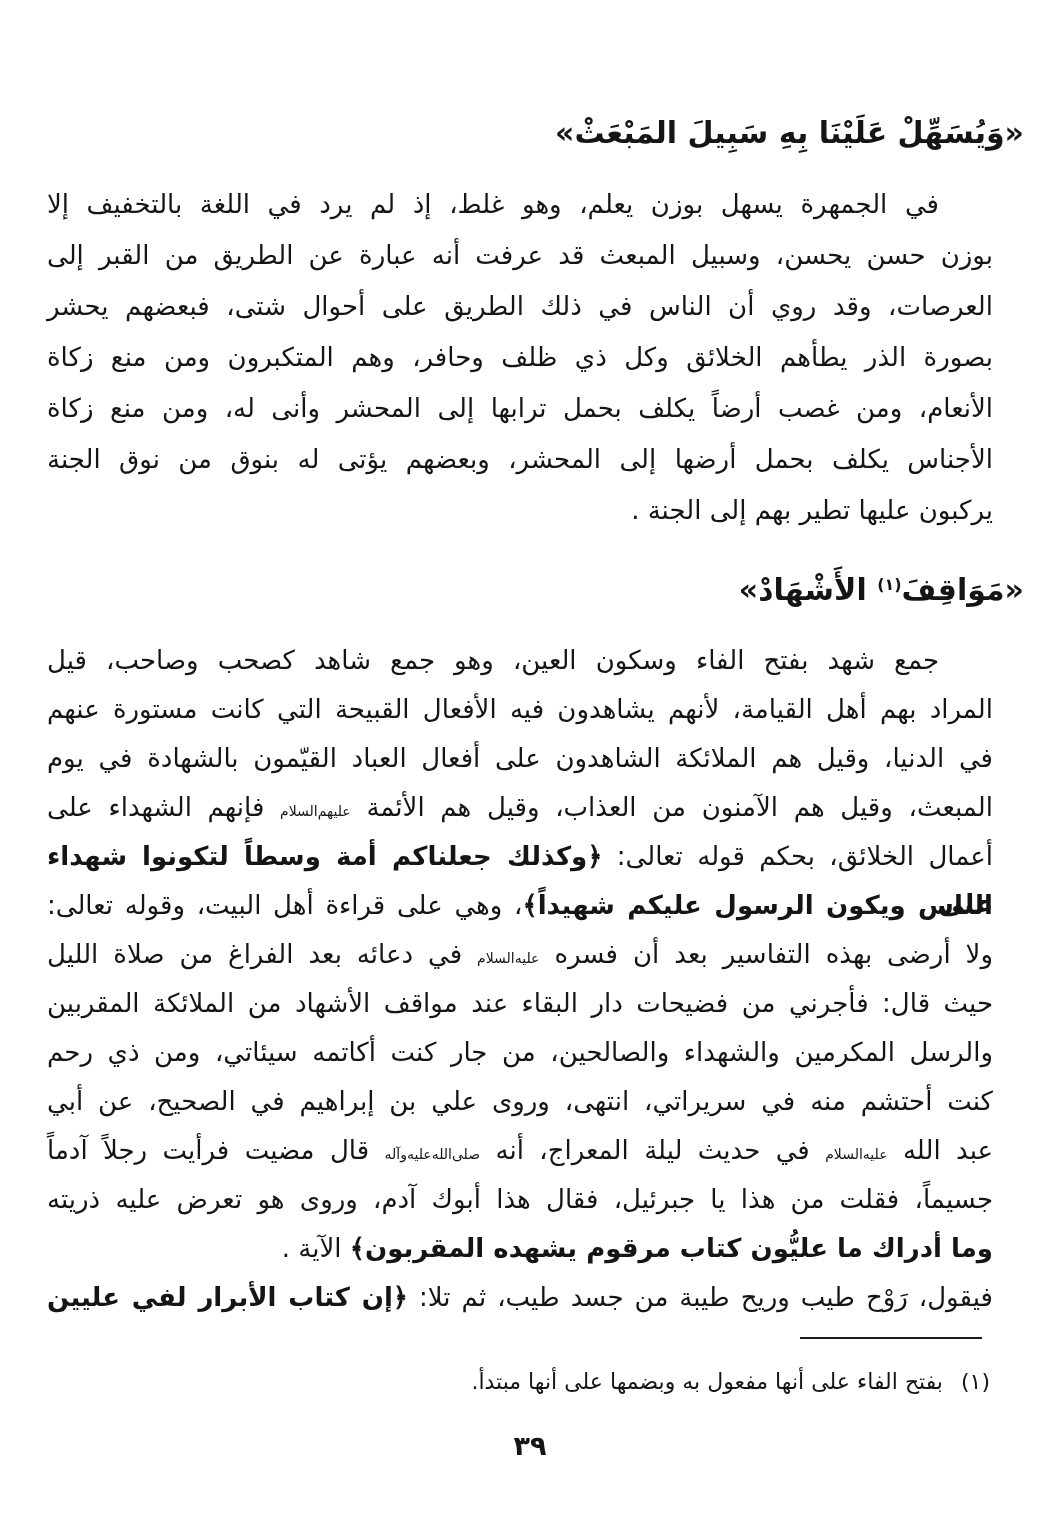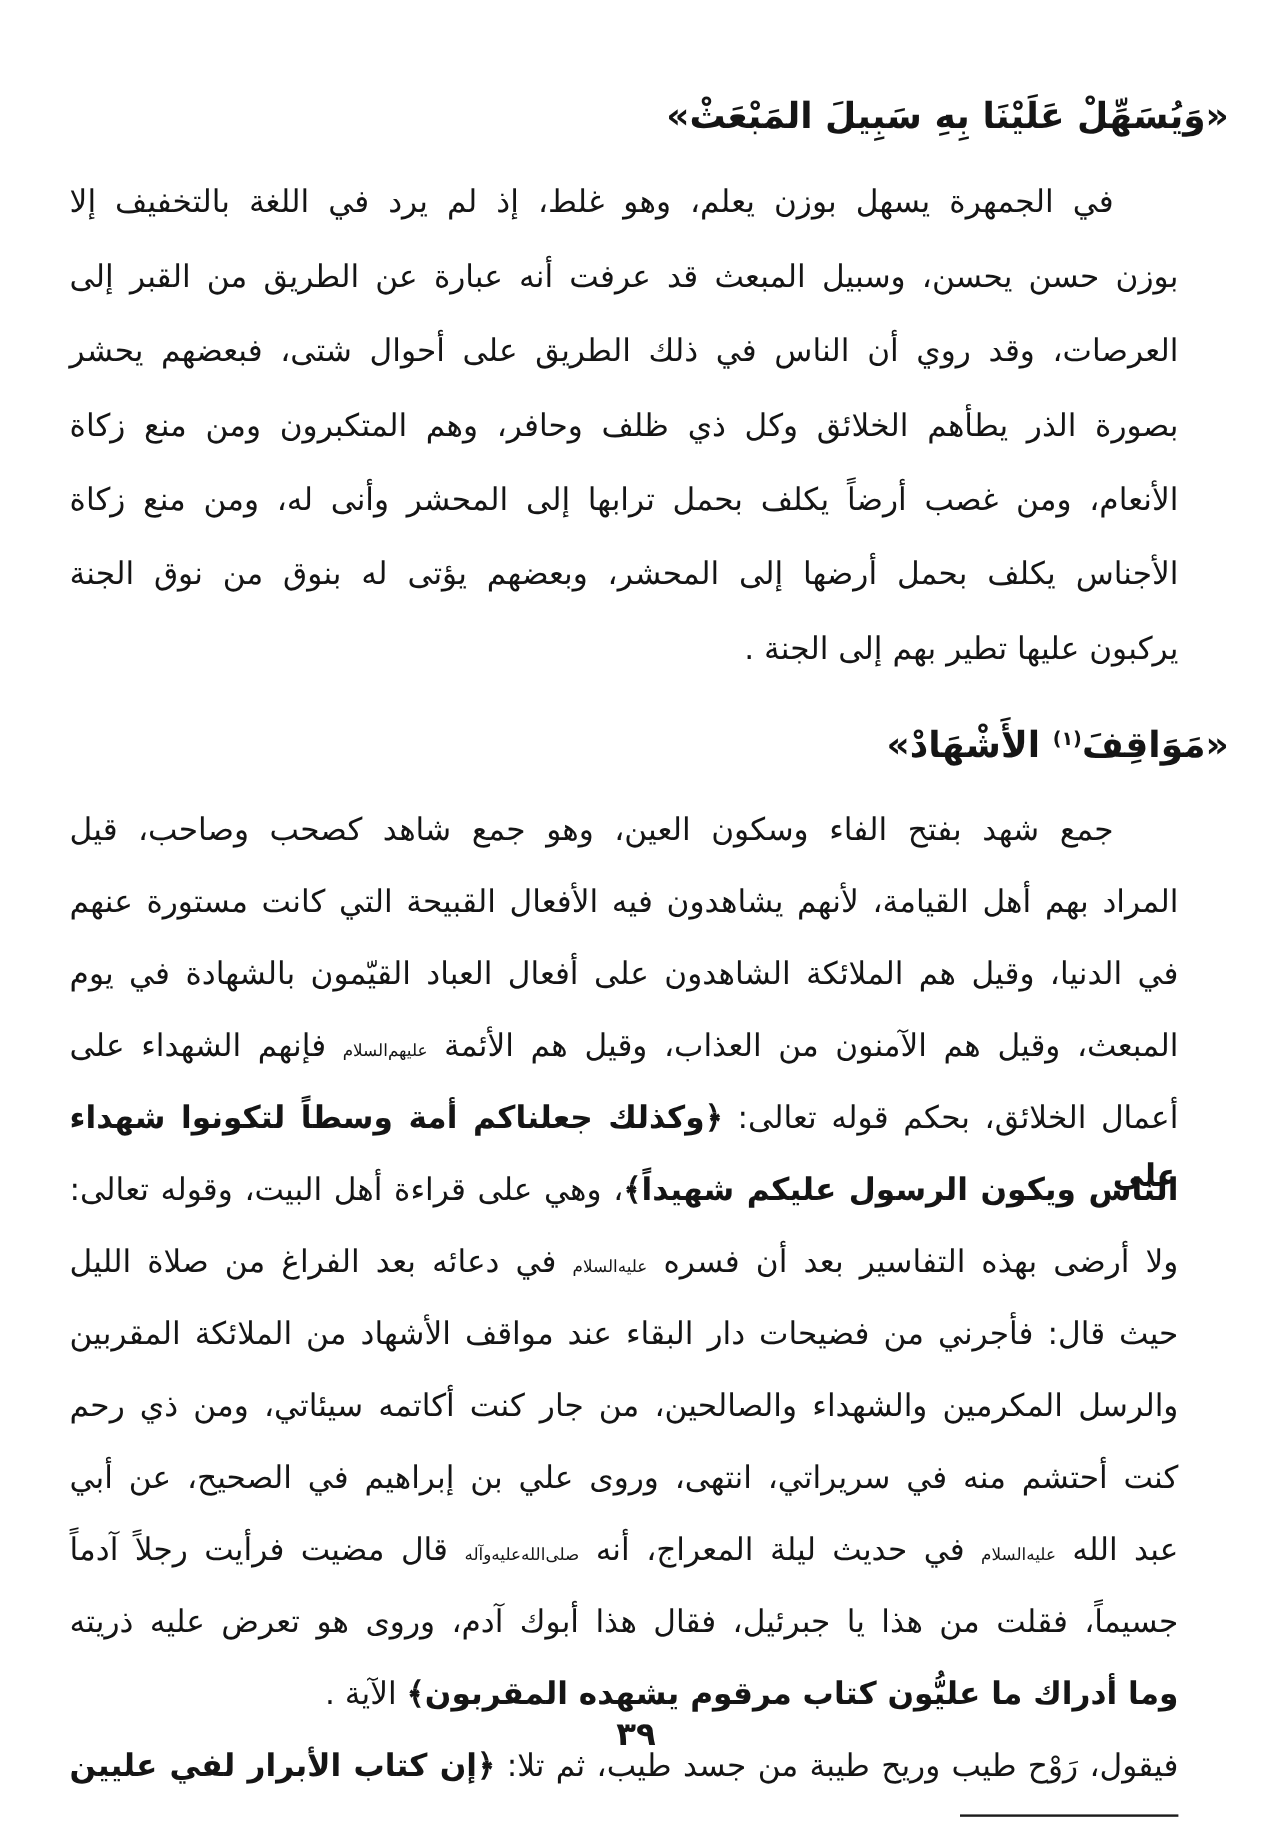--- a/index.html
+++ b/index.html
@@ -12,38 +12,38 @@
     width: 1060px;
     height: 1518px;
     margin: 0 auto;
     background: #ffffff;
     color: #151515;
     font-family: "DejaVu Sans", sans-serif;
     direction: rtl;
     overflow: hidden;
   }
   .content {
-    padding: 72px 66px 0 46px;
+    padding: 107px 66px 0 46px;
   }
   .heading {
     margin: 0 -30px 0 0;
     font-size: 30px;
     font-weight: bold;
     line-height: 52px;
     text-align: right;
     white-space: nowrap;
   }
   .sec-1 .heading {
     margin-top: 24px;
   }
   .para {
     margin-top: 20px;
   }
   .line {
-    margin: 12px;
+    margin: 1px;
     font-size: 26px;
     text-align: justify;
     text-align-last: justify;
   }
   .sec-0 .line { line-height: 50px; height: 50px; }
   .sec-1 .line { line-height: 48px; height: 48px; }
   .line.first { text-indent: 54px; }
   .line.last { text-align-last: right; }
   .b   { font-weight: bold; }
   .hon { font-size: 14px; font-weight: normal; }
@@ -110,16 +110,17 @@
             <p class="line"><span>فيقول، رَوْح طيب وريح طيبة من جسد طيب، ثم تلا: </span><span class="b">﴿إن كتاب الأبرار لفي عليين</span></p>
           </div>
         </section>
       </div>
   </main>
 
   <hr class="footnote-rule">
 
   <div class="footnote">
     <span>(١)</span>
+    <span>بفتح الفاء على أنها مفعول به وبضمها على أنها مبتدأ.</span>
   </div>
 
   <div class="page-number">٣٩</div>
 </div>
 
 </body></html>

